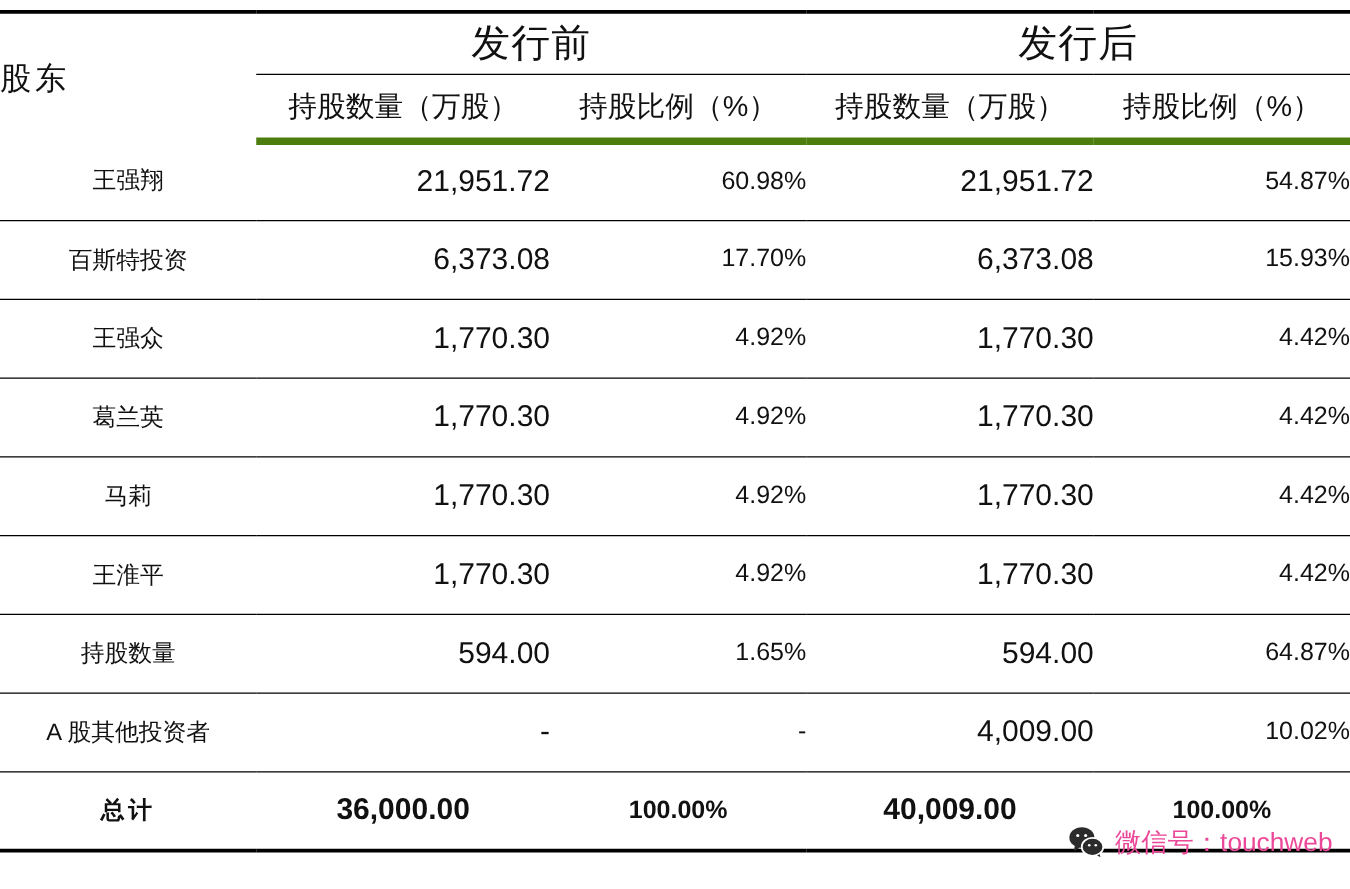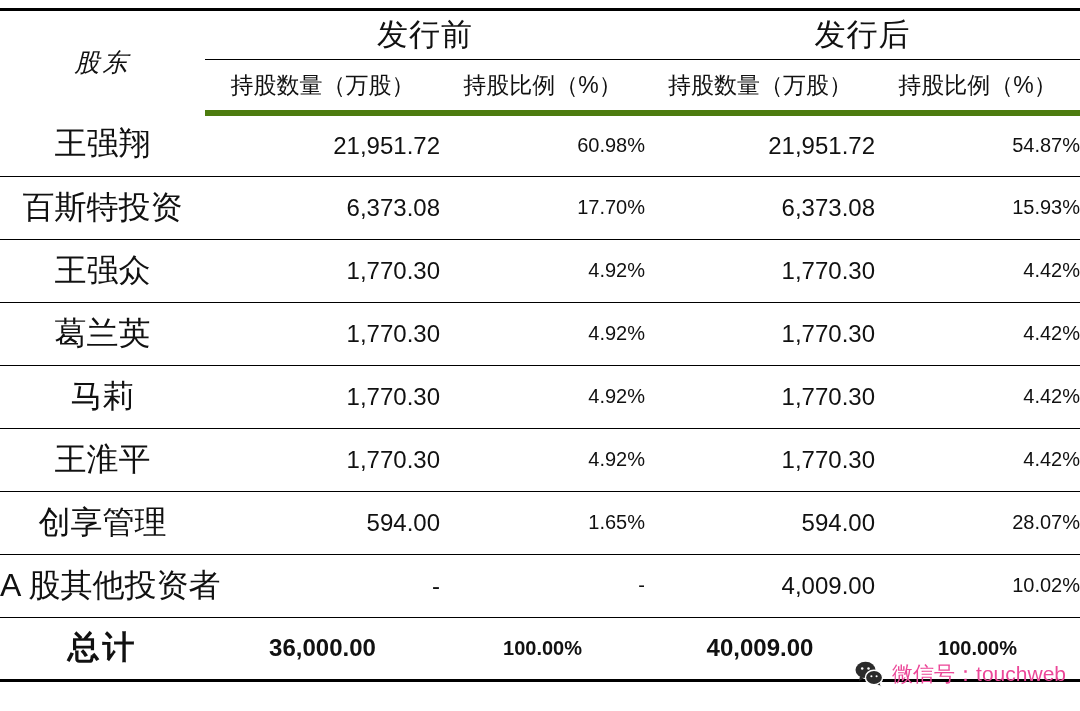--- a/index.html
+++ b/index.html
@@ -54,45 +54,43 @@
     font-size: 31px;
     font-weight: bold;
     height: 48px;
     line-height: 48px;
     letter-spacing: 1px;
   }
   .hdr-group.with-underline {
     border-bottom: 1.5px solid #000;
   }
   .hdr-stub {
-    text-align: center;
     font-size: 25px;
     font-weight: bold;
     letter-spacing: 3px;
-    font-style: italic;
   }
   .hdr-sub {
     text-align: center;
     font-size: 23px;
     font-weight: bold;
     height: 50px;
     line-height: 50px;
     white-space: nowrap;
   }
 
   
   tbody tr {
     height: 63px;
   }
   tbody tr td {
     border-bottom: 1.5px solid #000;
   }
   td.cell-name {
     text-align: center;
-    font-size: 32px;
+    font-size: 19px;
     white-space: nowrap;
   }
   td.cell-num {
     text-align: right;
     font-size: 24px;
     padding-right: 34px;
     white-space: nowrap;
   }
   td.cell-pct {
     text-align: right;
@@ -191,25 +189,25 @@
         <td class="cell-pct">4.42%</td>
       </tr>
       <tr>
         <td class="cell-name">王淮平</td>
         <td class="cell-num">1,770.30</td>
         <td class="cell-pct">4.92%</td>
         <td class="cell-num">1,770.30</td>
         <td class="cell-pct">4.42%</td>
       </tr>
       <tr>
-        <td class="cell-name">创享管理</td>
+        <td class="cell-name">持股数量</td>
         <td class="cell-num">594.00</td>
         <td class="cell-pct">1.65%</td>
         <td class="cell-num">594.00</td>
-        <td class="cell-pct">28.07%</td>
+        <td class="cell-pct">64.87%</td>
       </tr>
       <tr>
         <td class="cell-name">A 股其他投资者</td>
         <td class="cell-num">-</td>
         <td class="cell-pct">-</td>
         <td class="cell-num">4,009.00</td>
         <td class="cell-pct">10.02%</td>
       </tr>
       <tr class="total-row">
         <td class="cell-name">总计</td>

